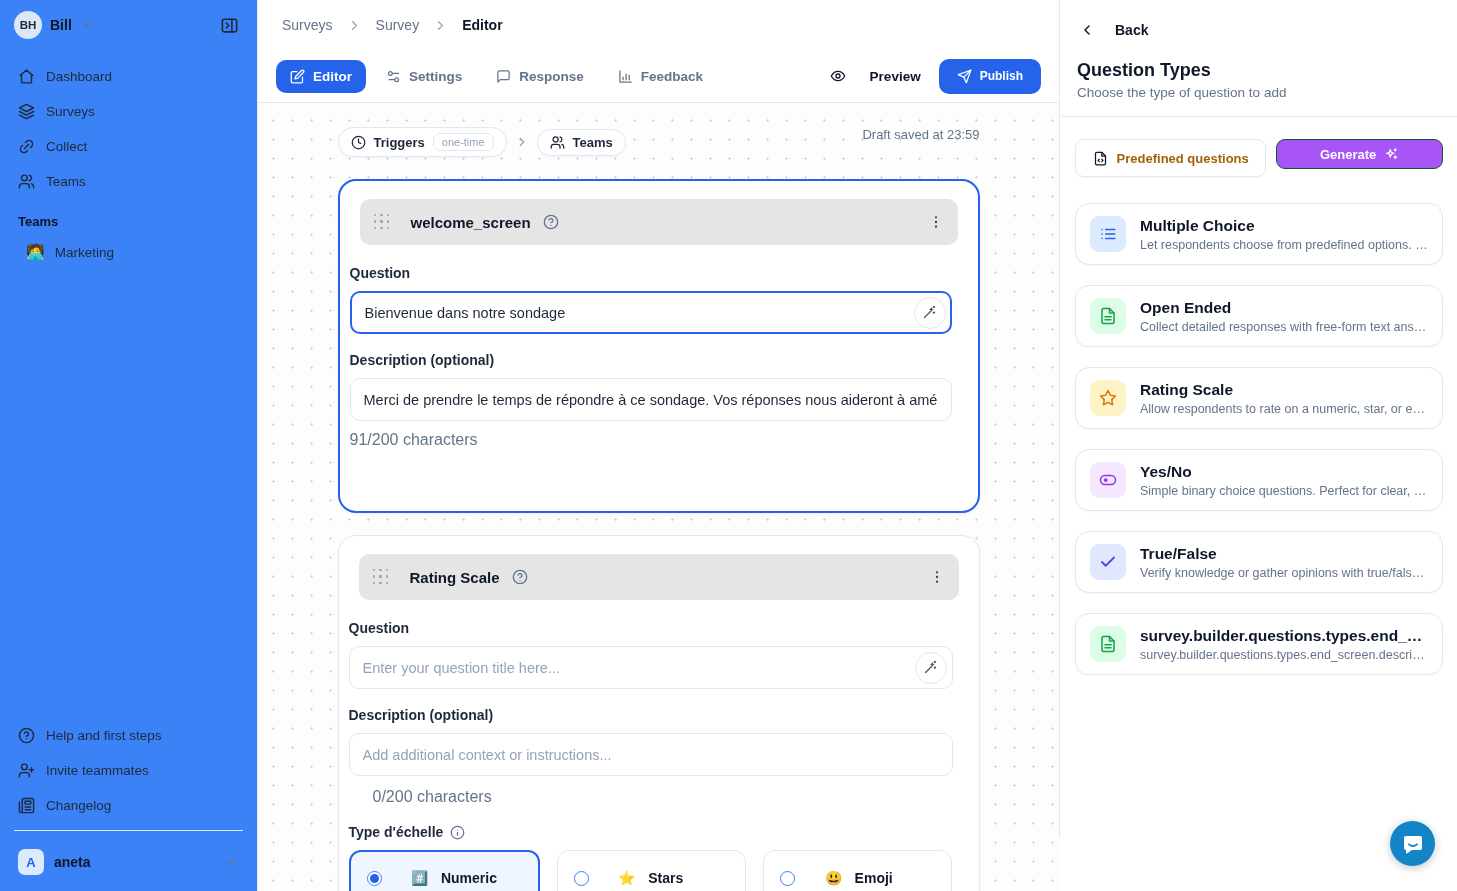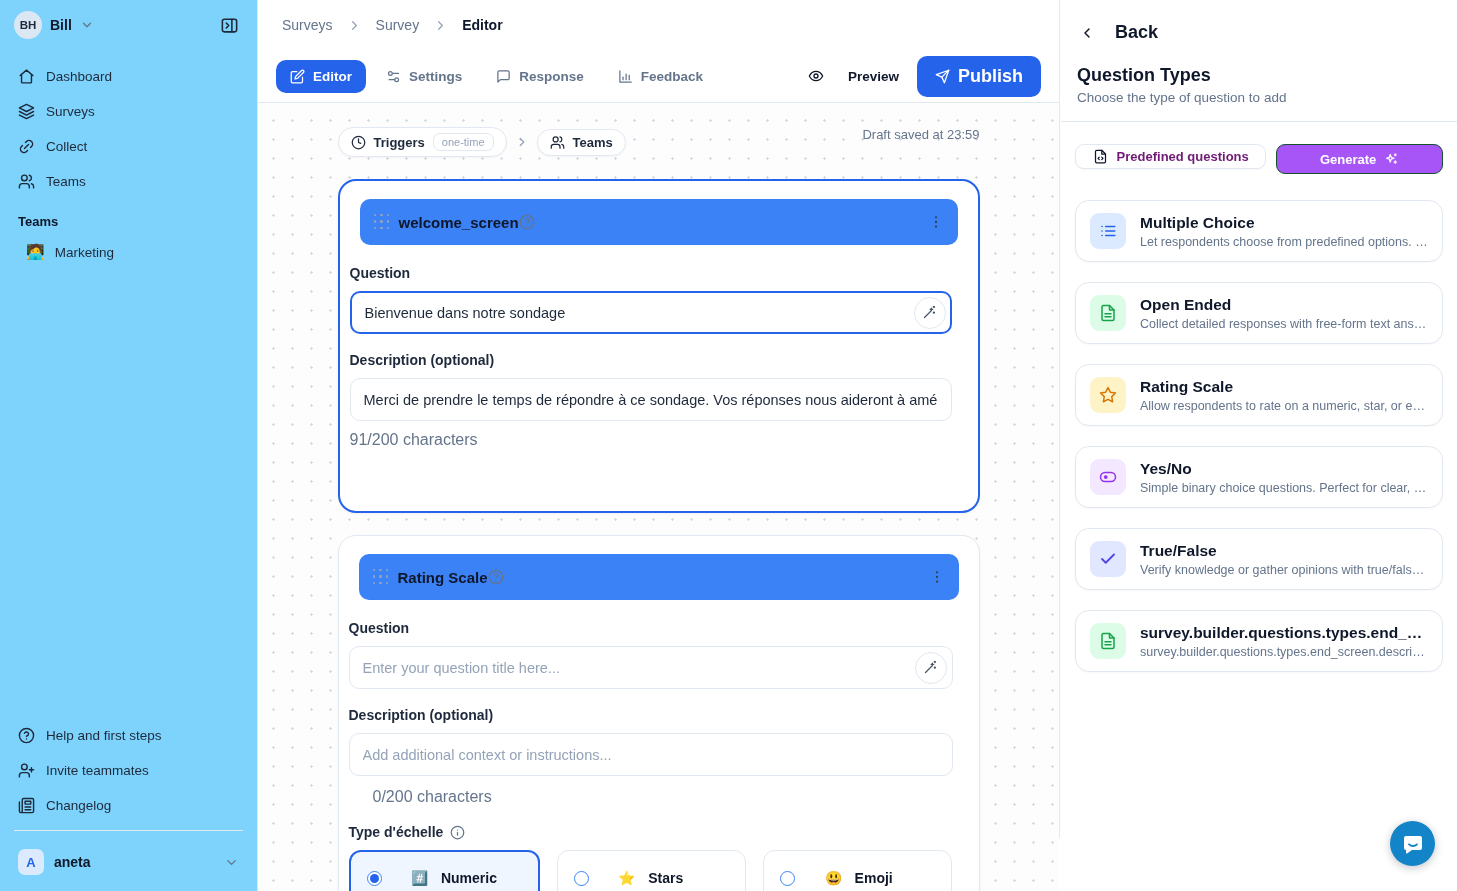--- a/index.html
+++ b/index.html
@@ -1,21 +1,21 @@
 <!DOCTYPE html>
 <html><head>
 <meta charset="utf-8">
 <style>
   * { margin:0; padding:0; box-sizing:border-box; }
   html,body { width:1457px; height:891px; overflow:hidden; }
   body { font-family:"Liberation Sans", sans-serif; color:#0f172a; background:#fff; }
   .app { display:flex; width:1457px; height:891px; }
 
   
-  .sidebar { width:258px; height:891px; background:#7dd3fc; border-right:1px solid #e2e8f0; display:flex; flex-direction:column; flex-shrink:0; }
+  .sidebar { width:258px; height:891px; background:#3b82f6; border-right:1px solid #e2e8f0; display:flex; flex-direction:column; flex-shrink:0; }
   .sidebar-top { height:50px; display:flex; align-items:center; padding:0 12px 0 14px; gap:8px; }
   .ws-avatar { width:28px; height:28px; border-radius:50%; background:#dbe7f3; color:#1e293b; font-size:11.5px; font-weight:bold; display:flex; align-items:center; justify-content:center; }
   .ws-name { font-size:14px; font-weight:600; color:#0f172a; }
   .sidebar-top .spacer { flex:1; }
   .icon-btn { width:32px; height:32px; border:none; background:transparent; border-radius:8px; display:flex; align-items:center; justify-content:center; cursor:pointer; }
   .nav { padding:10px 10px 0 10px; }
   .nav-item { display:flex; align-items:center; gap:11px; padding:8px 8px; border-radius:8px; font-size:13.5px; font-weight:500; color:#1e293b; cursor:pointer; margin-bottom:2px; }
   .nav-item svg { flex-shrink:0; }
   .nav-section { font-size:13px; font-weight:700; color:#0f172a; padding:14px 8px 6px 8px; }
   .team-item { display:flex; align-items:center; gap:10px; padding:8px 8px 8px 16px; font-size:13.5px; font-weight:500; color:#1e293b; cursor:pointer; }
@@ -29,34 +29,34 @@
   
   .main { flex:1; display:flex; flex-direction:column; min-width:0; }
   .topbar { height:50px; background:#fff; display:flex; align-items:center; padding:0 24px; gap:14px; flex-shrink:0; }
   .crumb { font-size:14px; color:#64748b; cursor:pointer; }
   .crumb.current { color:#0f172a; font-weight:600; cursor:default; }
   .tabbar { height:53px; background:#fff; border-bottom:1px solid #e2e8f0; display:flex; align-items:center; padding:0 18px; gap:6px; flex-shrink:0; }
   .tab { display:flex; align-items:center; gap:8px; font-size:13.5px; font-weight:600; color:#64748b; padding:9px 14px; border-radius:10px; cursor:pointer; }
   .tab.active { background:#2563eb; color:#fff; }
   .tabbar-right { margin-left:auto; display:flex; align-items:center; gap:18px; }
   .preview-btn { display:flex; align-items:center; gap:24px; font-size:13.5px; font-weight:600; color:#0f172a; background:none; border:none; cursor:pointer; font-family:inherit; }
-  .publish-btn { display:flex; align-items:center; gap:8px; font-size:18px; font-weight:600; color:#fff; background:#2563eb; border:none; border-radius:10px; padding:10px 18px; cursor:pointer; font-family:inherit; }
+  .publish-btn { display:flex; align-items:center; gap:8px; font-size:12px; font-weight:600; color:#fff; background:#2563eb; border:none; border-radius:10px; padding:10px 18px; cursor:pointer; font-family:inherit; }
 
   
   .canvas { flex:1; background:#fdfdfe; background-image:radial-gradient(circle, #d3dae3 1.3px, transparent 1.3px); background-size:19px 19px; background-position:6px 8px; overflow:hidden; position:relative; }
   .canvas-inner { width:642px; margin:0 auto; padding-top:24px; }
   .canvas-header { display:flex; align-items:flex-start; justify-content:space-between; margin-bottom:22px; }
   .ch-left { display:flex; align-items:center; gap:8px; }
   .pill { display:flex; align-items:center; gap:8px; background:#fff; border:1px solid #e2e8f0; border-radius:999px; padding:5px 12px; font-size:13px; font-weight:600; color:#1e293b; box-shadow:0 1px 2px rgba(15,23,42,.04); cursor:pointer; }
   .pill-badge { font-size:11px; font-weight:500; color:#94a3b8; border:1px solid #e2e8f0; border-radius:7px; padding:2px 8px; }
   .draft-status { font-size:13px; color:#64748b; }
 
   .qcard { background:#fff; border:1px solid #e2e8f0; border-radius:18px; box-shadow:0 1px 3px rgba(15,23,42,.05); margin-bottom:22px; }
   .qcard.selected { border:2px solid #2563eb; }
-  .qcard-header { margin:18px 20px 0 20px; background:#3b82f6; border-radius:10px; height:46px; display:flex; align-items:center; padding:0 14px; }
+  .qcard-header { margin:18px 20px 0 20px; background:#e5e5e5; border-radius:10px; height:46px; display:flex; align-items:center; padding:0 14px; gap:12px; }
   .grip { display:grid; grid-template-columns:repeat(3,4px); grid-template-rows:repeat(3,4px); gap:2.5px; cursor:grab; }
   .grip i { width:2.6px; height:2.6px; background:#94a3b8; border-radius:50%; }
   .qcard-title { font-size:15px; font-weight:600; color:#0f172a; margin-left:8px; }
   .kebab { margin-left:auto; background:none; border:none; cursor:pointer; display:flex; align-items:center; }
   .qcard-body { padding:20px 26px 26px 10px; }
   .field-label { font-size:14px; font-weight:600; color:#1e293b; margin-bottom:10px; display:flex; align-items:center; gap:7px; }
   .input-wrap { position:relative; margin-bottom:18px; }
   .text-input { width:100%; height:43px; border:1px solid #e2e8f0; border-radius:10px; padding:0 48px 0 13px; font-size:14.5px; color:#1e293b; font-family:inherit; background:#fff; outline:none; }
   .text-input.focused { border:2px solid #2563eb; }
   .text-input::placeholder { color:#94a3b8; }
@@ -66,26 +66,26 @@
   .scale-opt { flex:1; height:56px; border:1px solid #e2e8f0; border-radius:12px; background:#fff; display:flex; align-items:center; gap:12px; padding:0 16px; cursor:pointer; }
   .scale-opt.selected { border:2px solid #2563eb; background:#eff6ff; }
   .radio { width:15px; height:15px; border-radius:50%; border:1.6px solid #3b82f6; background:#fff; flex-shrink:0; position:relative; }
   .radio.on::after { content:""; position:absolute; inset:2px; border-radius:50%; background:#2563eb; }
   .scale-opt .opt-label { font-size:14px; font-weight:600; color:#0f172a; }
   .scale-opt .opt-emoji { font-size:14px; margin-left:18px; }
 
   
   .panel { width:398px; height:838px; background:#fff; border-left:1px solid #e2e8f0; flex-shrink:0; margin-top:0; padding:20px 14px 0 15px; overflow:hidden; }
   .back-row { display:flex; align-items:center; gap:20px; padding:2px 2px 14px 4px; cursor:pointer; }
-  .back-label { font-size:18px; font-weight:700; color:#0f172a; }
+  .back-label { font-size:14px; font-weight:700; color:#0f172a; }
   .panel-title { font-size:18px; font-weight:700; color:#0f172a; padding:8px 2px 4px 2px; }
   .panel-subtitle { font-size:13.5px; color:#64748b; padding:0 2px 16px 2px; }
   .panel-divider { border-top:1px solid #e2e8f0; margin:0 -15px 22px -14px; }
   .panel-actions { display:flex; gap:10px; margin-bottom:26px; }
-  .predefined-btn { flex:1.15; display:flex; align-items:center; justify-content:center; gap:9px; height:25px; background:#fff; border:1px solid #e2e8f0; border-radius:9px; font-size:13px; font-weight:600; color:#701a75; cursor:pointer; font-family:inherit; box-shadow:0 1px 2px rgba(15,23,42,.04); }
+  .predefined-btn { flex:1.15; display:flex; align-items:center; justify-content:center; gap:9px; height:38px; background:#fff; border:1px solid #e2e8f0; border-radius:9px; font-size:13px; font-weight:600; color:#a16207; cursor:pointer; font-family:inherit; box-shadow:0 1px 2px rgba(15,23,42,.04); }
   .generate-btn { flex:1; display:flex; align-items:center; justify-content:center; gap:8px; height:30px; background:#a855f7; border:1px solid #14532d; border-radius:9px; font-size:13px; font-weight:700; color:#fff; cursor:pointer; font-family:inherit; }
   .type-card { display:flex; align-items:center; gap:14px; border:1px solid #e2e8f0; border-radius:14px; background:#fff; padding:12px 14px; margin-bottom:20px; cursor:pointer; box-shadow:0 1px 2px rgba(15,23,42,.03); }
   .type-icon { width:36px; height:36px; border-radius:9px; display:flex; align-items:center; justify-content:center; flex-shrink:0; }
   .type-text { min-width:0; }
   .type-title { font-size:15.5px; font-weight:700; color:#0f172a; margin-bottom:3px; white-space:nowrap; overflow:hidden; text-overflow:ellipsis; }
   .type-desc { font-size:12.5px; color:#64748b; white-space:nowrap; overflow:hidden; text-overflow:ellipsis; }
 
   .chat-fab { position:fixed; right:22px; bottom:25px; width:45px; height:45px; border-radius:50%; background:#1284c7; border:none; display:flex; align-items:center; justify-content:center; cursor:pointer; box-shadow:0 2px 8px rgba(15,23,42,.25); }
 </style>
 </head>

